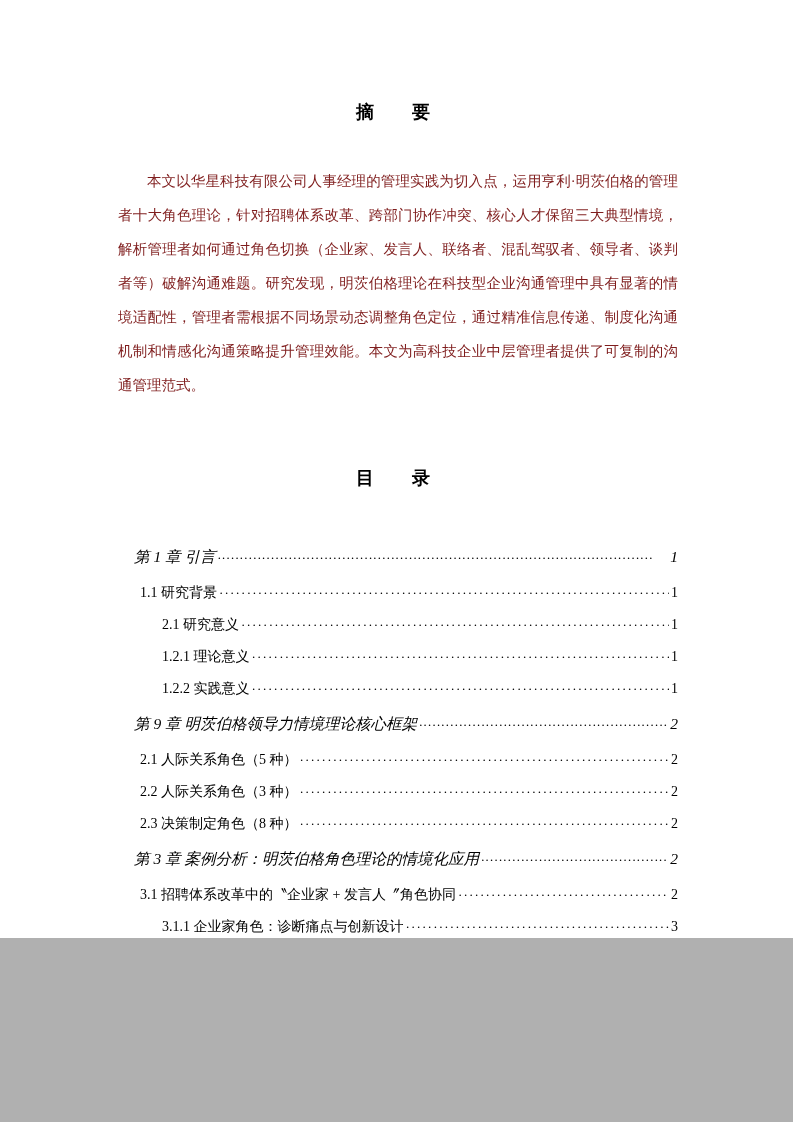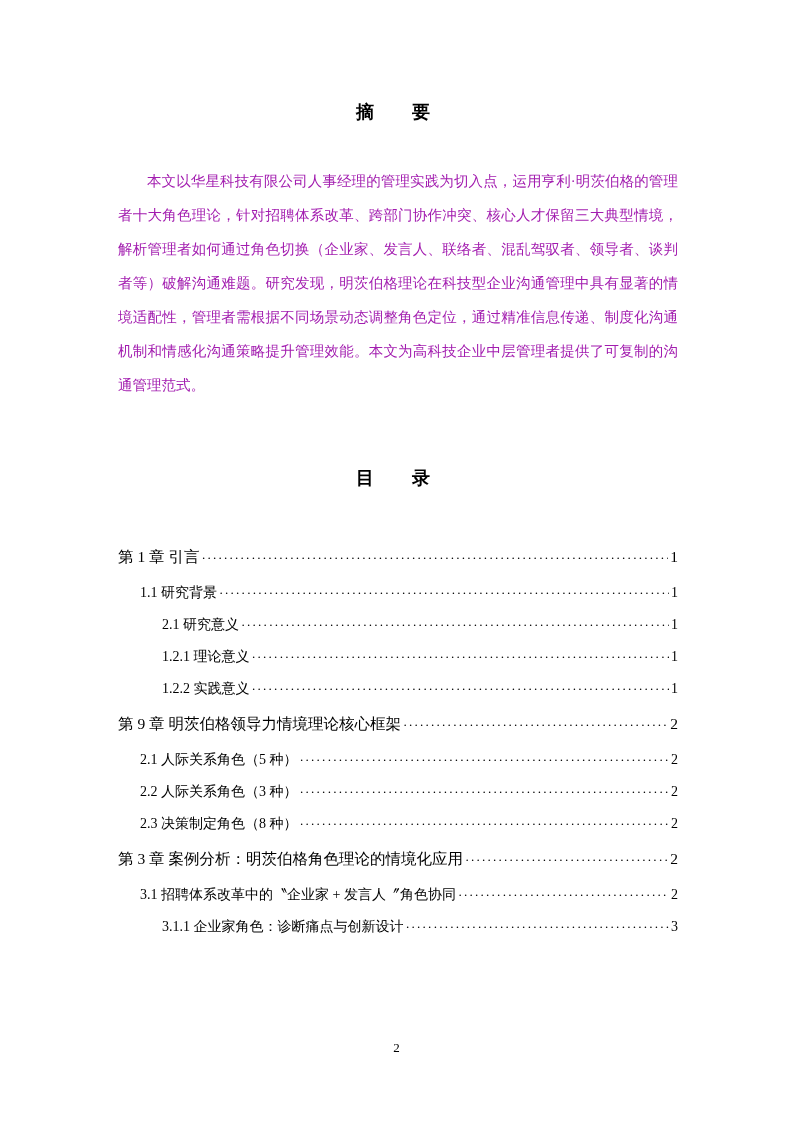--- a/index.html
+++ b/index.html
@@ -6,21 +6,21 @@
     margin: 0;
     padding: 0;
     background: #b0b0b0;
   }
   body {
     font-family: "Liberation Serif", "DejaVu Serif", serif;
   }
   .page {
     position: relative;
     width: 793px;
-    height: 1122px;
+    height: 938px;
     background: #ffffff;
     margin: 0 auto;
     overflow: hidden;
     box-sizing: border-box;
   }
   .content {
     position: absolute;
     left: 118px;
     top: 0;
     width: 560px;
@@ -35,21 +35,21 @@
     margin-top: 100px;
     color: #000;
   }
   .abstract-body {
     margin-top: 40px;
     font-size: 14.5px;
     line-height: 34px;
     text-align: justify;
     text-justify: inter-ideograph;
     text-indent: 2em;
-    color: #a21caf;
+    color: #7f1d1d;
   }
 
   
   .toc-title {
     text-align: center;
     font-size: 18px;
     font-weight: bold;
     letter-spacing: 10px;
     margin-top: 64px;
     color: #000;
@@ -76,22 +76,23 @@
     line-height: 1;
     color: #000;
   }
   .toc-row .pg {
     flex: 0 0 auto;
     text-align: right;
   }
 
   .lvl1 {
     font-size: 15.5px;
-    margin: 0 0 0 0;
+    margin: 0 0 0 16px;
     padding: 9px 0 9px 0;
+    font-style: italic;
   }
   .lvl2 {
     font-size: 14px;
     padding: 7px 0 7px 22px;
   }
   .lvl3 {
     font-size: 14px;
     padding: 7px 0 7px 44px;
   }
 

